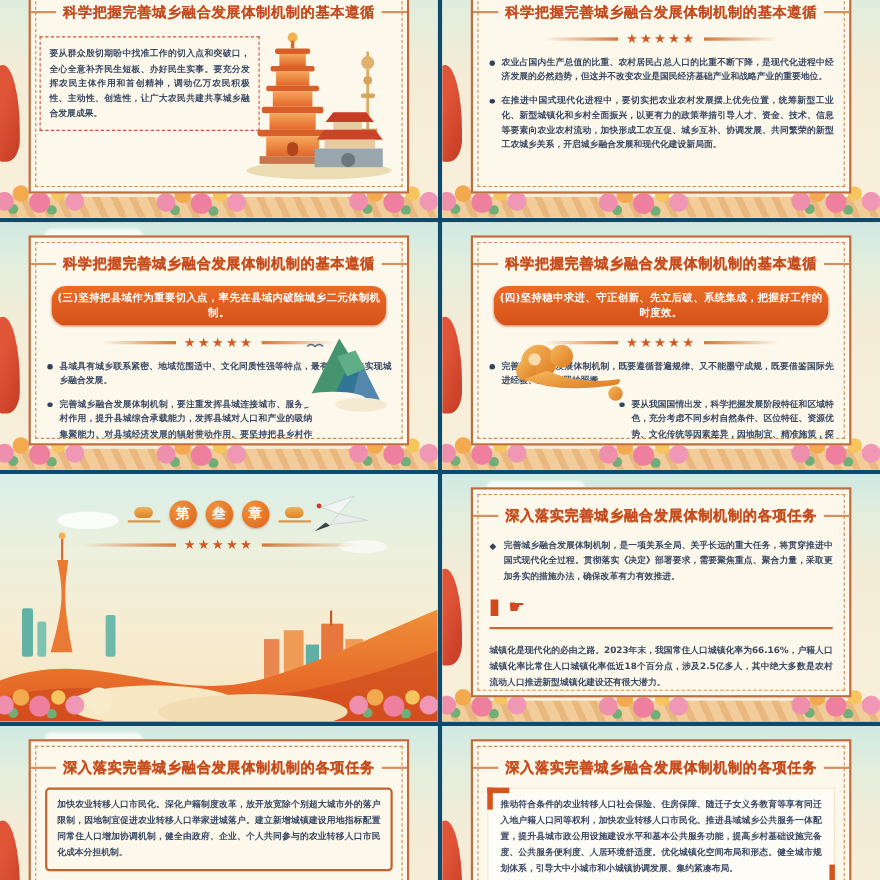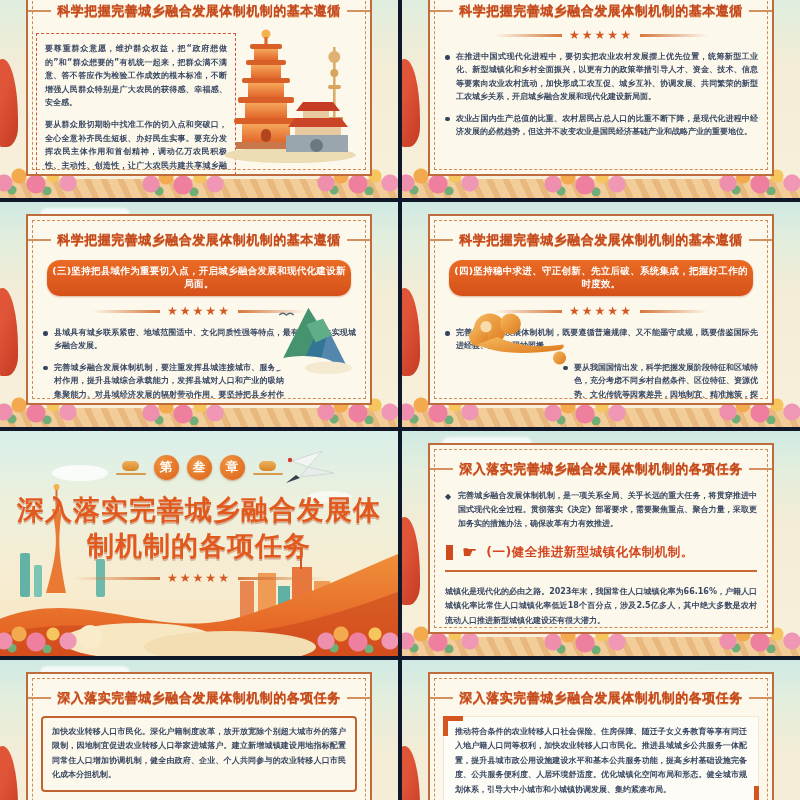--- a/index.html
+++ b/index.html
@@ -1,17 +1,17 @@
 <!DOCTYPE html>
 <html><head>
 <meta charset="utf-8">
 <style>
   * { margin:0; padding:0; box-sizing:border-box; }
   html,body { background:#ffffff; font-family:"DejaVu Sans","Liberation Sans",sans-serif; }
-  .page { width:800px; height:800px; background:#0f172a; display:grid;
+  .page { width:800px; height:800px; background:#0c4a6e; display:grid;
           grid-template-columns:398px 398px; grid-template-rows:198px 225px 225px 140px; gap:4px; }
   .cell { position:relative; overflow:hidden; background:#f2ede0; }
   .cell.crop-top .slide { position:absolute; left:0; bottom:0; }
 
   
   .slide { width:398px; height:225px; position:relative; overflow:hidden;
            background:linear-gradient(180deg,#cfe9e3 0%,#e2eedd 16%,#f4ecd6 42%,#f8f0da 100%); }
   .sky-cloud { position:absolute; top:6px; left:40px; width:90px; height:14px; border-radius:10px;
                background:rgba(255,255,255,.75); filter:blur(1px); }
   .sky-cloud.c2 { left:auto; right:46px; top:12px; width:60px; height:10px; opacity:.6; }
@@ -119,21 +119,20 @@
       <div class="flower fl-left"></div>
       <div class="flower fl-center"></div>
       <div class="flower fl-right"></div>
       <div class="content-box">
         <div class="slide-title">
           <span class="tline"></span>
           <span class="txt">科学把握完善城乡融合发展体制机制的基本遵循</span>
           <span class="tline"></span>
         </div>
         <div class="textbox">
-          <p>要尊重群众意愿，维护群众权益，把“政府想做的”和“群众想要的”有机统一起来，把群众满不满意、答不答应作为检验工作成效的根本标准，不断增强人民群众特别是广大农民的获得感、幸福感、安全感。</p>
           <p>要从群众殷切期盼中找准工作的切入点和突破口，全心全意补齐民生短板、办好民生实事。要充分发挥农民主体作用和首创精神，调动亿万农民积极性、主动性、创造性，让广大农民共建共享城乡融合发展成果。</p>
         </div>
         <svg class="pagoda-art" viewBox="0 0 152 152">
           <defs>
             <linearGradient id="pg" x1="0" y1="0" x2="0" y2="1">
               <stop offset="0" stop-color="#f5a75a"></stop>
                 <stop offset="1" stop-color="#e2672b"></stop>
             </linearGradient>
           </defs>
           <ellipse cx="76" cy="130" rx="66" ry="8" fill="#ecdcb4"></ellipse>
@@ -186,42 +185,42 @@
           <span class="tline"></span>
           <span class="txt">科学把握完善城乡融合发展体制机制的基本遵循</span>
           <span class="tline"></span>
         </div>
         <div class="star-divider">
           <span class="sline"></span>
           <span class="stars">★★★★★</span>
           <span class="sline r"></span>
         </div>
         <ul class="bullets">
+          <li>农业占国内生产总值的比重、农村居民占总人口的比重不断下降，是现代化进程中经济发展的必然趋势，但这并不改变农业是国民经济基础产业和战略产业的重要地位。</li>
           <li>在推进中国式现代化进程中，要切实把农业农村发展摆上优先位置，统筹新型工业化、新型城镇化和乡村全面振兴，以更有力的政策举措引导人才、资金、技术、信息等要素向农业农村流动，加快形成工农互促、城乡互补、协调发展、共同繁荣的新型工农城乡关系，开启城乡融合发展和现代化建设新局面。</li>
-          <li>农业占国内生产总值的比重、农村居民占总人口的比重不断下降，是现代化进程中经济发展的必然趋势，但这并不改变农业是国民经济基础产业和战略产业的重要地位。</li>
         </ul>
       </div>
     </div>
   </div>
 
   <div class="cell">
     <div class="slide">
       <div class="sky-cloud"></div>
       <div class="ribbon"></div>
       <div class="band"></div>
       <div class="flower fl-left"></div>
       <div class="flower fl-center"></div>
       <div class="flower fl-right"></div>
       <div class="content-box">
         <div class="slide-title">
           <span class="tline"></span>
           <span class="txt">科学把握完善城乡融合发展体制机制的基本遵循</span>
           <span class="tline"></span>
         </div>
-        <div class="banner">(三)坚持把县域作为重要切入点，开启城乡融合发展和现代化建设新局面。</div>
+        <div class="banner">(三)坚持把县域作为重要切入点，率先在县域内破除城乡二元体制机制。</div>
         <div class="star-divider">
           <span class="sline"></span>
           <span class="stars">★★★★★</span>
           <span class="sline r"></span>
         </div>
         <ul class="bullets">
           <li>县域具有城乡联系紧密、地域范围适中、文化同质性强等特点，最有条件率先实现城乡融合发展。</li>
           <li class="li-art-right">完善城乡融合发展体制机制，要注重发挥县城连接城市、服务乡村作用，提升县城综合承载能力，发挥县城对人口和产业的吸纳集聚能力、对县域经济发展的辐射带动作用。要坚持把县乡村作为一个整体统筹谋划，促进城乡在规划布局、产业发展、公共服务、生态保护等方面相互融合和共同发展，实现县乡村功能衔接互补、资源要素优化配置。</li>
         </ul>
         <svg class="mountain-art" viewBox="0 0 100 90">
@@ -322,24 +321,20 @@
         <ellipse cx="230" cy="216" rx="86" ry="16" fill="#f3ddb2"></ellipse>
         <circle cx="90" cy="206" r="12" fill="#f9eccb"></circle>
       </svg>
       <div class="badge-row">
         <span class="badge-cloud"></span>
         <span class="badge-circle">第</span>
         <span class="badge-circle">叁</span>
         <span class="badge-circle">章</span>
         <span class="badge-cloud"></span>
       </div>
-      <div class="cover-title">
-        <div>深入落实完善城乡融合发展体</div>
-        <div>制机制的各项任务</div>
-      </div>
       <div class="star-divider cover-stars">
         <span class="sline"></span>
         <span class="stars">★★★★★</span>
         <span class="sline r"></span>
       </div>
       <div class="flower fl-left"></div>
       <div class="flower fl-right"></div>
     </div>
   </div>
 
@@ -354,21 +349,20 @@
       <div class="content-box">
         <div class="slide-title">
           <span class="tline"></span>
           <span class="txt">深入落实完善城乡融合发展体制机制的各项任务</span>
           <span class="tline"></span>
         </div>
         <div class="intro">完善城乡融合发展体制机制，是一项关系全局、关乎长远的重大任务，将贯穿推进中国式现代化全过程。贯彻落实《决定》部署要求，需要聚焦重点、聚合力量，采取更加务实的措施办法，确保改革有力有效推进。</div>
         <div class="hand-row">
           <span class="hand-bar"></span>
           <span class="hand-icon">☛</span>
-          <span class="hand-heading">(一)健全推进新型城镇化体制机制。</span>
         </div>
         <div class="hrule"></div>
         <div class="para">城镇化是现代化的必由之路。2023年末，我国常住人口城镇化率为66.16%，户籍人口城镇化率比常住人口城镇化率低近18个百分点，涉及2.5亿多人，其中绝大多数是农村流动人口推进新型城镇化建设还有很大潜力。</div>
       </div>
     </div>
   </div>
 
   <div class="cell">
     <div class="slide">
       <div class="sky-cloud"></div>

